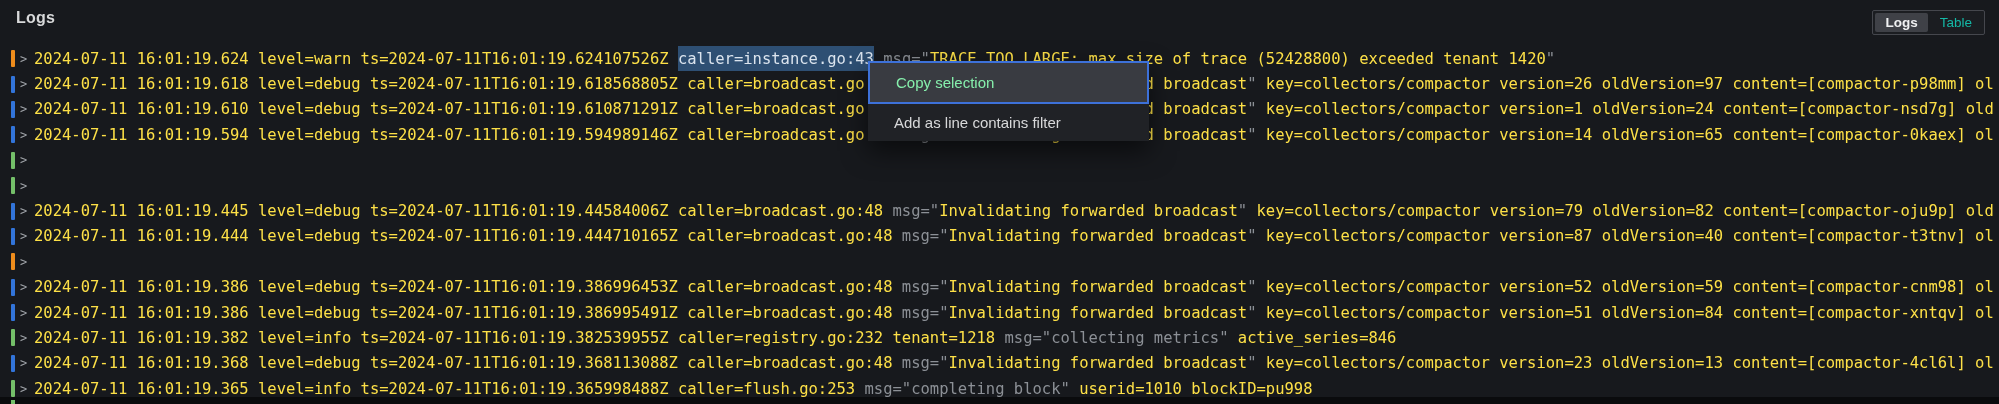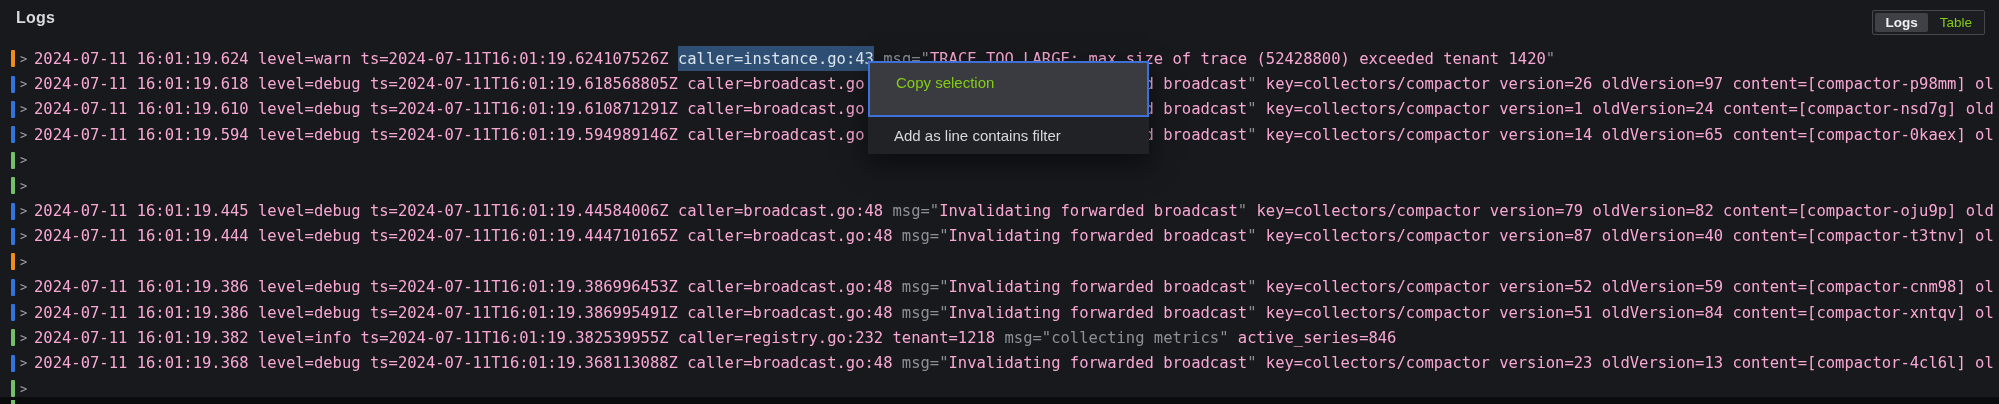--- a/index.html
+++ b/index.html
@@ -12,56 +12,56 @@
     color:#d8d9da;letter-spacing:.2px;
   }
   
   .view-toggle{
     position:absolute;top:10px;right:14px;height:25px;box-sizing:border-box;
     display:flex;align-items:center;gap:2px;padding:2px;
     background:#1b1d21;border:1px solid #45474d;border-radius:2px;
   }
   .view-toggle .opt{
     padding:0 10px;height:19px;line-height:19px;border-radius:2px;
-    font-size:13.5px;font-weight:500;color:#84cc16;cursor:pointer;white-space:nowrap;
+    font-size:13.5px;font-weight:500;color:#14b8a6;cursor:pointer;white-space:nowrap;
   }
   .view-toggle .opt.active{background:#3f4147;color:#f0f1f2;font-weight:700;}
   
   .rows{position:absolute;top:46px;left:0;width:100%;}
   .log-row{
     height:25.4px;display:flex;align-items:center;padding-left:11px;
     white-space:nowrap;overflow:hidden;
   }
   .level-bar{width:4px;height:17px;border-radius:1px;flex:none;margin-right:5px;}
   .level-bar.warn{background:#ee8c1c;}
   .level-bar.debug{background:#3274d9;}
   .level-bar.info{background:#74bf69;}
   .chev{
     width:14px;flex:none;color:#a0a4a9;font-size:12px;line-height:1;
     font-family:"DejaVu Sans Mono",monospace;cursor:pointer;
   }
   .log-text{
     font-family:"DejaVu Sans Mono",monospace;font-size:15.5px;color:#d6d7d9;
     letter-spacing:0;
   }
-  .log-text .n{color:#f9a8d4;}
+  .log-text .n{color:#fde047;}
   .log-text .d{color:#8c9096;}
   .log-text .sel{background:#2e4f73;color:#dbe4ee;padding:16px 0;border-radius:1px;}
   
   .context-menu{
     position:absolute;left:868px;top:61px;width:281px;z-index:5;
     background:#202226;box-shadow:0 10px 26px rgba(0,0,0,.55);
     color:#d8d9da;font-size:15px;
   }
   .menu-item{
     height:37px;line-height:37px;padding-left:26px;box-sizing:border-box;cursor:pointer;
   }
   .menu-item.focused{
-    height:56px;line-height:40px;background:#393b41;
-    border:2px solid #3d71d9;color:#84cc16;
+    height:43px;line-height:40px;background:#393b41;
+    border:2px solid #3d71d9;color:#86efac;
   }
   
   .hscrollbar{position:absolute;left:0;right:0;bottom:0;height:7px;background:#0a0b0d;z-index:2;}
   .next-row-bar{position:absolute;left:11px;bottom:0;width:4px;height:4px;background:#74bf69;z-index:3;}
 </style>
 </head>
 <body>
 
 <div class="panel">
 
@@ -144,20 +144,21 @@
 
     <div class="log-row">
       <span class="level-bar debug"></span>
       <span class="chev">&gt;</span>
       <span class="log-text"><span class="n">2024-07-11 16:01:19.368 level=debug ts=2024-07-11T16:01:19.368113088Z caller=broadcast.go:48 </span><span class="d">msg="</span><span class="n">Invalidating forwarded broadcast</span><span class="d">"</span><span class="n"> key=collectors/compactor version=23 oldVersion=13 content=[compactor-4cl6l] ol</span></span>
     </div>
 
     <div class="log-row">
       <span class="level-bar info"></span>
       <span class="chev">&gt;</span>
+      <span class="log-text"><span class="n">2024-07-11 16:01:19.365 level=info ts=2024-07-11T16:01:19.365998488Z caller=flush.go:253 </span><span class="d">msg="completing block"</span><span class="n"> userid=1010 blockID=pu998</span></span>
     </div>
   </div>
 
   <div class="context-menu">
     <div class="menu-item focused">Copy selection</div>
     <div class="menu-item">Add as line contains filter</div>
   </div>
 
   <div class="hscrollbar"></div>
   <div class="next-row-bar"></div>

